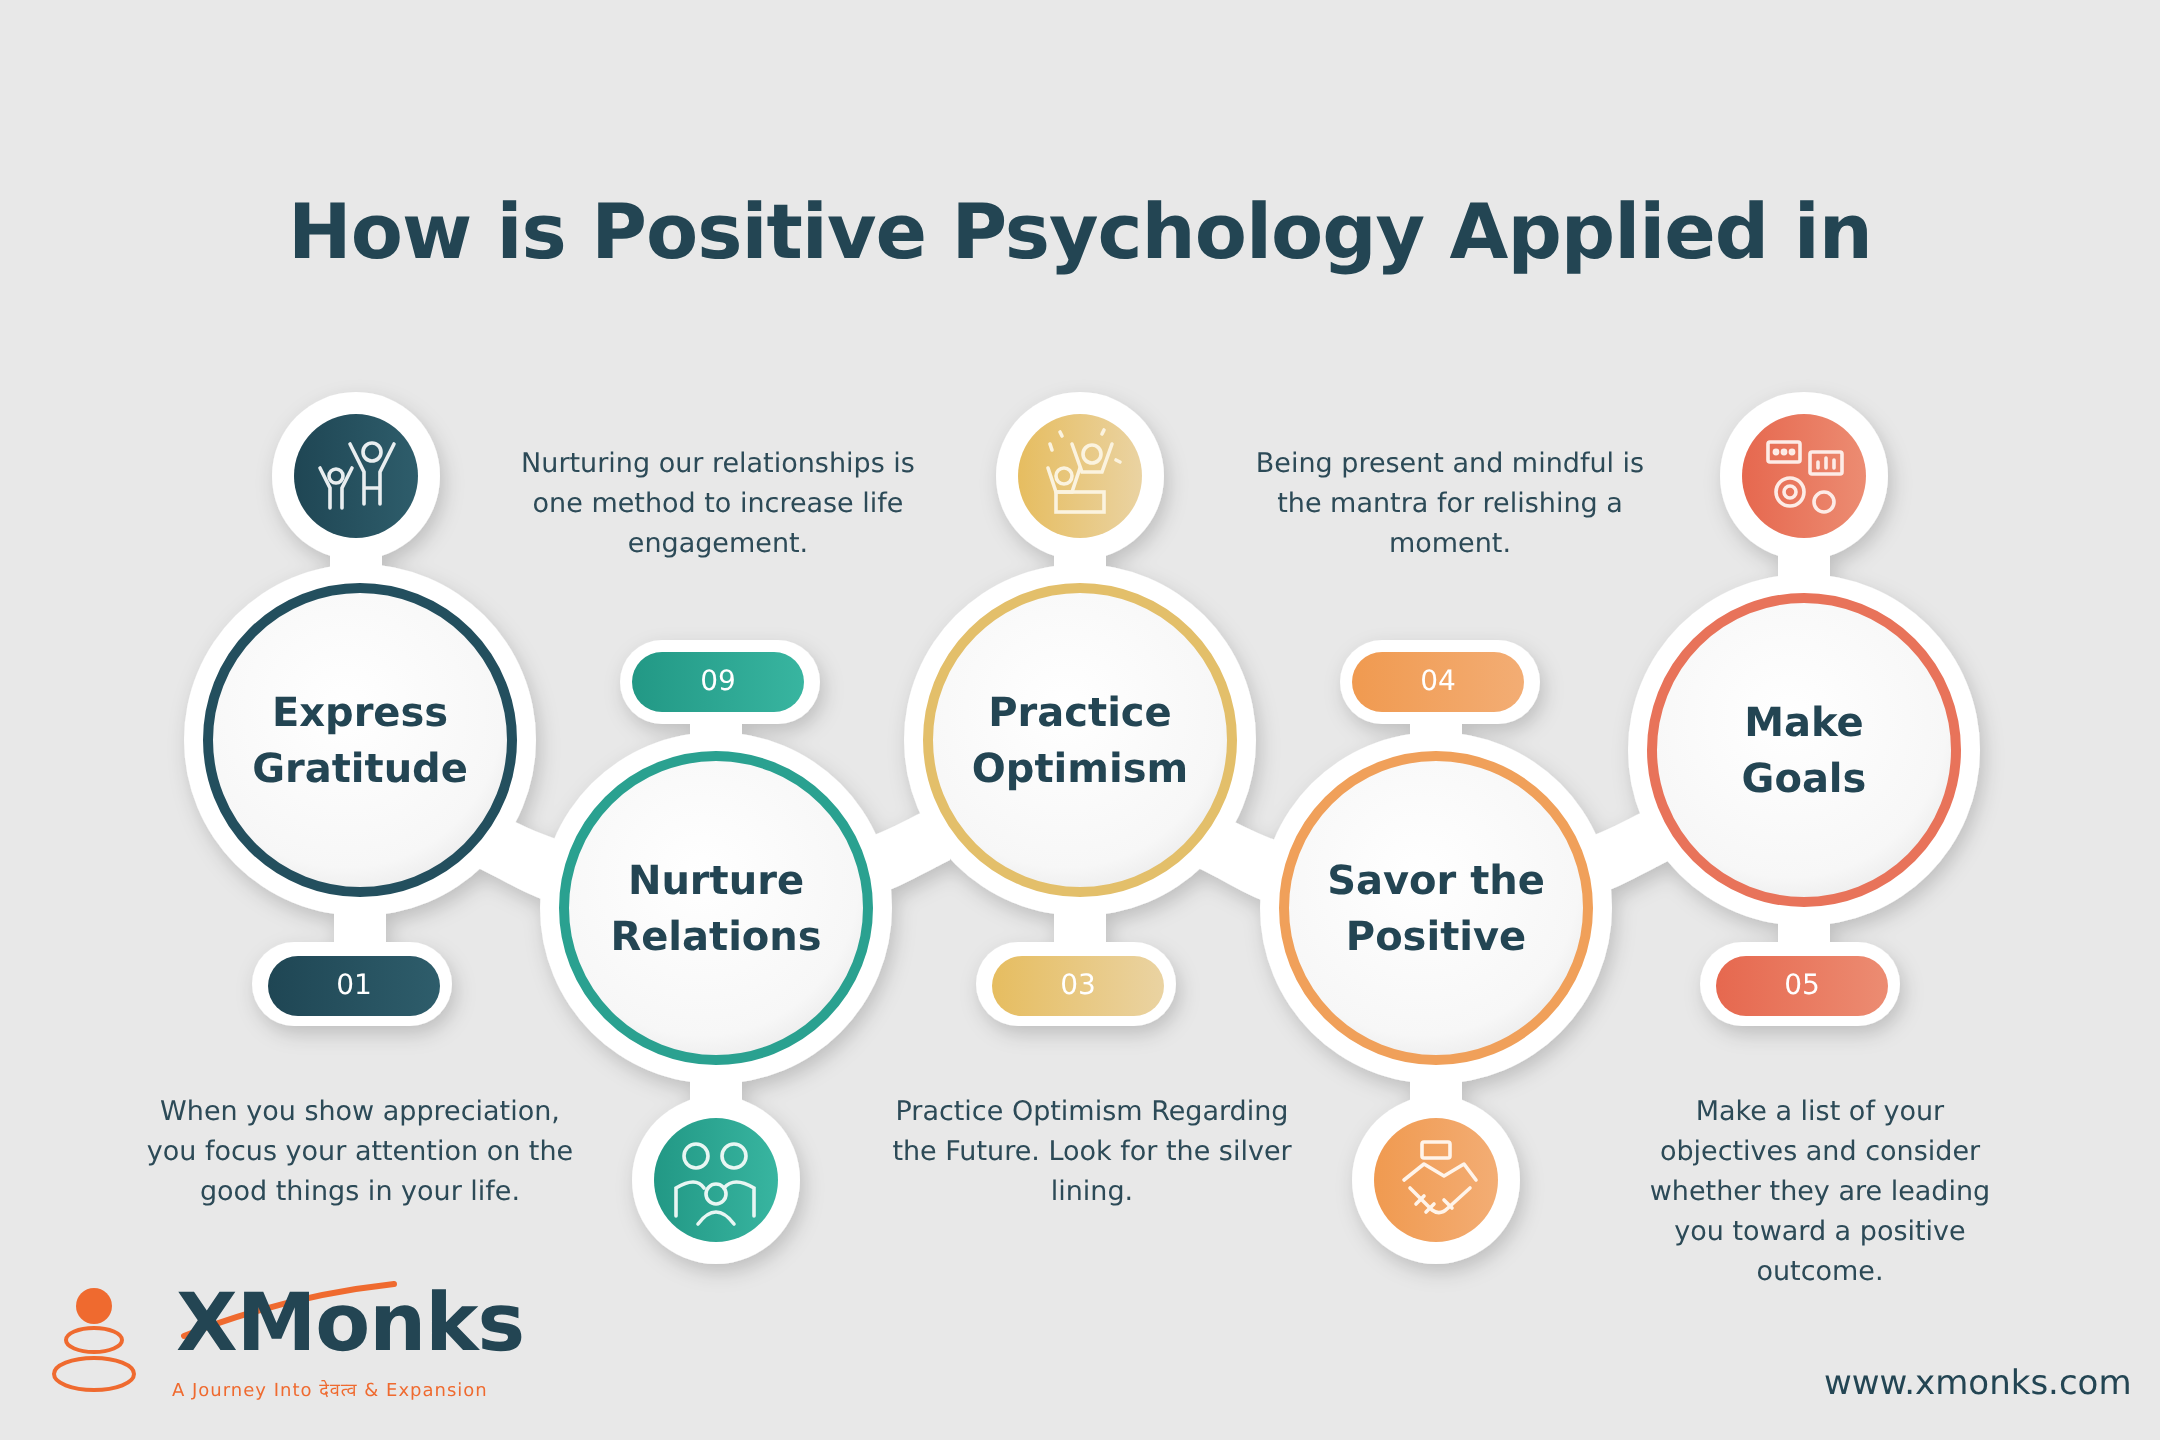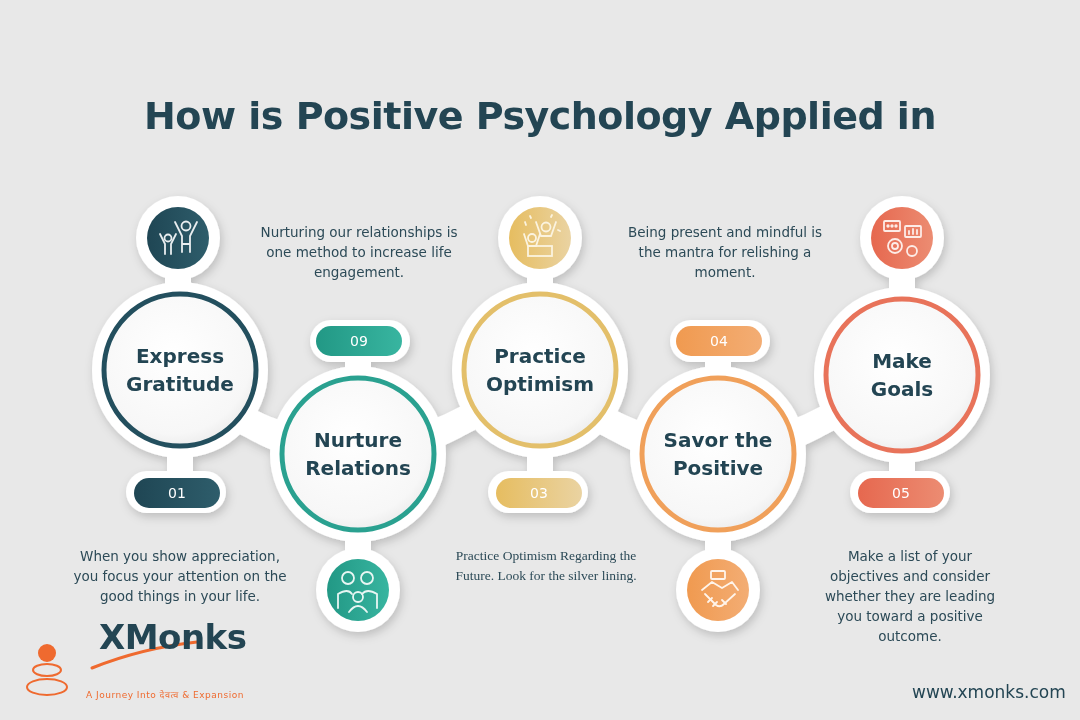--- a/index.html
+++ b/index.html
@@ -24,22 +24,22 @@
   .pill-label {
     position: absolute; text-align: center; color: #fff;
     font-size: 14px; line-height: 30px; height: 30px;
   }
   .desc {
     position: absolute; text-align: center; font-size: 13.5px; line-height: 20px;
     color: #2c4a57;
   }
   .logo { position: absolute; left: 22px; top: 640px; width: 240px; height: 70px; }
   .logo-text {
-    position: absolute; left: 88px; top: 617px; font-size: 34px; font-weight: bold;
-    color: #234553; letter-spacing: -0.5px; margin-left: 11px;
+    position: absolute; left: 88px; top: 639px; font-size: 40px; font-weight: bold;
+    color: #234553; letter-spacing: -0.5px;
   }
   .logo-x { color: #234553; }
   .logo-tagline {
     position: absolute; left: 86px; top: 688px; font-size: 9px; color: #ef6a2f;
     letter-spacing: 0.5px;
   }
   .url {
     position: absolute; left: 912px; top: 682px; font-size: 17px; color: #234553;
   }
 </style>
@@ -229,21 +229,21 @@
 </div>
 
 <div class="pill-label" style="left:134px; top:478px; width:86px;">01</div>
 <div class="pill-label" style="left:316px; top:326px; width:86px;">09</div>
 <div class="pill-label" style="left:496px; top:478px; width:86px;">03</div>
 <div class="pill-label" style="left:676px; top:326px; width:86px;">04</div>
 <div class="pill-label" style="left:858px; top:478px; width:86px;">05</div>
 
 <div class="desc" style="left:70px; top:546px; width:220px;text-align:center;">When you show appreciation, you focus your attention on the good things in your life.</div>
 <div class="desc" style="left:254px; top:222px; width:210px;">Nurturing our relationships is one method to increase life engagement.</div>
-<div class="desc" style="left:446px; top:546px; width:200px;font-family:Liberation Serif, serif;">Practice Optimism Regarding the Future. Look for the silver lining.</div>
+<div class="desc" style="left:446px; top:546px; width:200px;">Practice Optimism Regarding the Future. Look for the silver lining.</div>
 <div class="desc" style="left:620px; top:222px; width:210px;">Being present and mindful is the mantra for relishing a moment.</div>
 <div class="desc" style="left:820px; top:546px; width:180px;">Make a list of your objectives and consider whether they are leading you toward a positive outcome.</div>
 
 <svg class="logo" viewBox="0 0 240 70">
   <circle cx="25" cy="13" r="9" fill="#ef6a2f"></circle>
   <ellipse cx="25" cy="30" rx="14" ry="6" fill="none" stroke="#ef6a2f" stroke-width="2"></ellipse>
   <ellipse cx="25" cy="47" rx="20" ry="8" fill="none" stroke="#ef6a2f" stroke-width="2"></ellipse>
   <path d="M70,28 Q120,8 175,2" fill="none" stroke="#ef6a2f" stroke-width="3" stroke-linecap="round"></path>
 </svg>
 <div class="logo-text">

